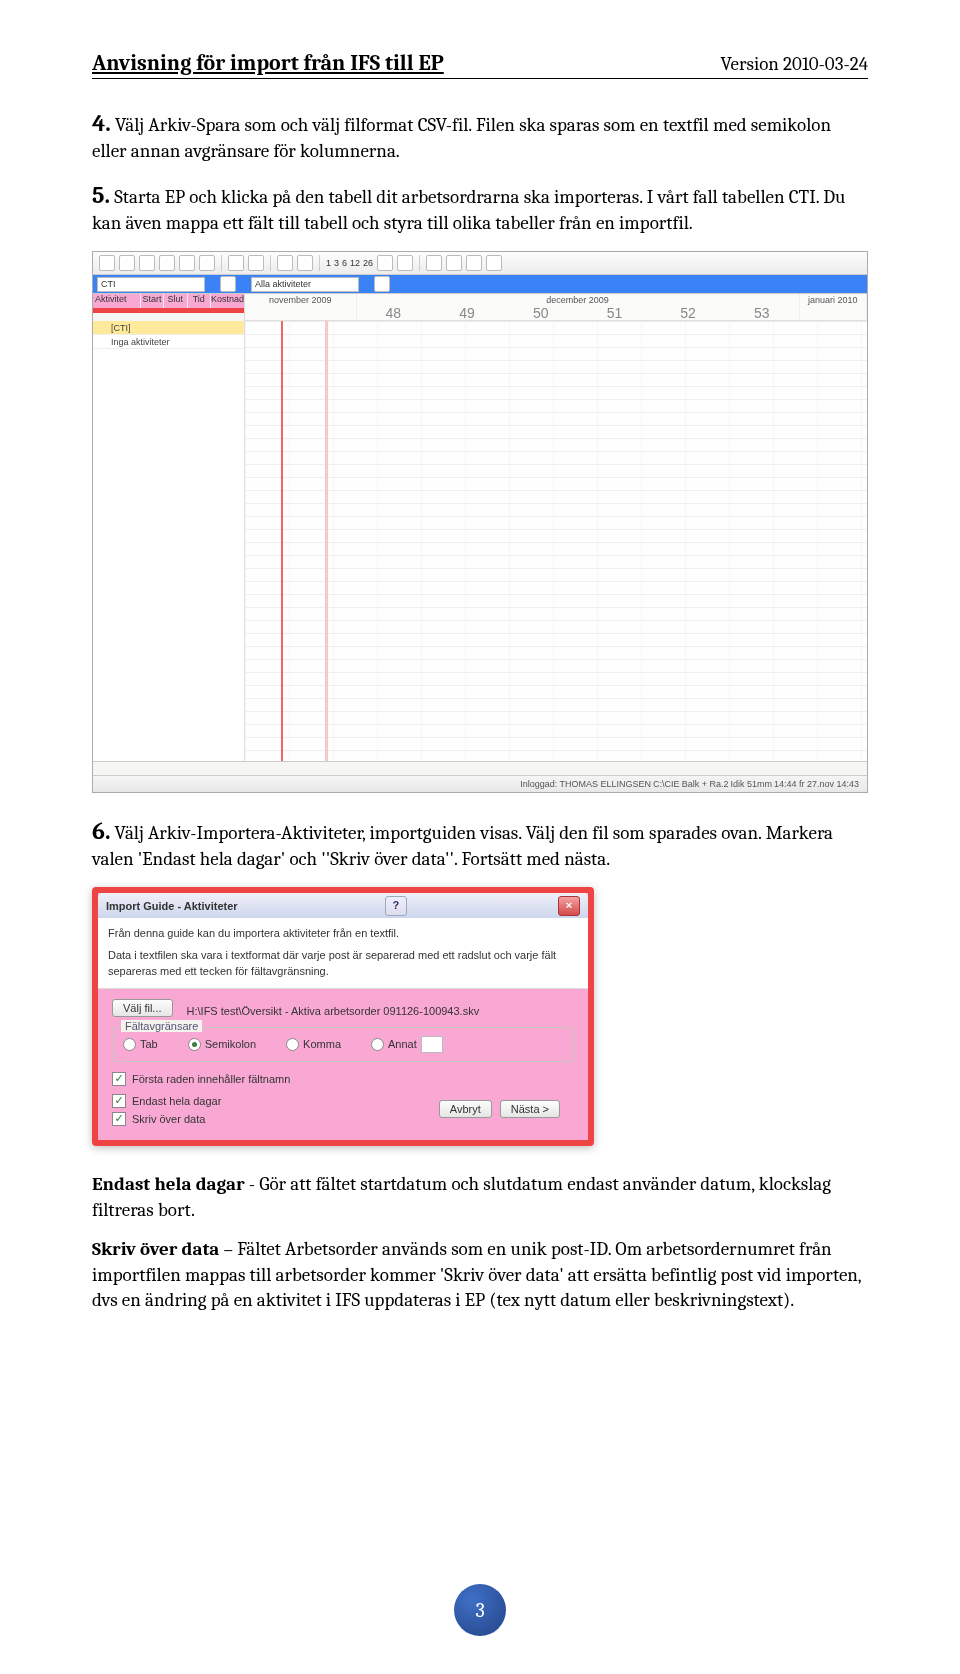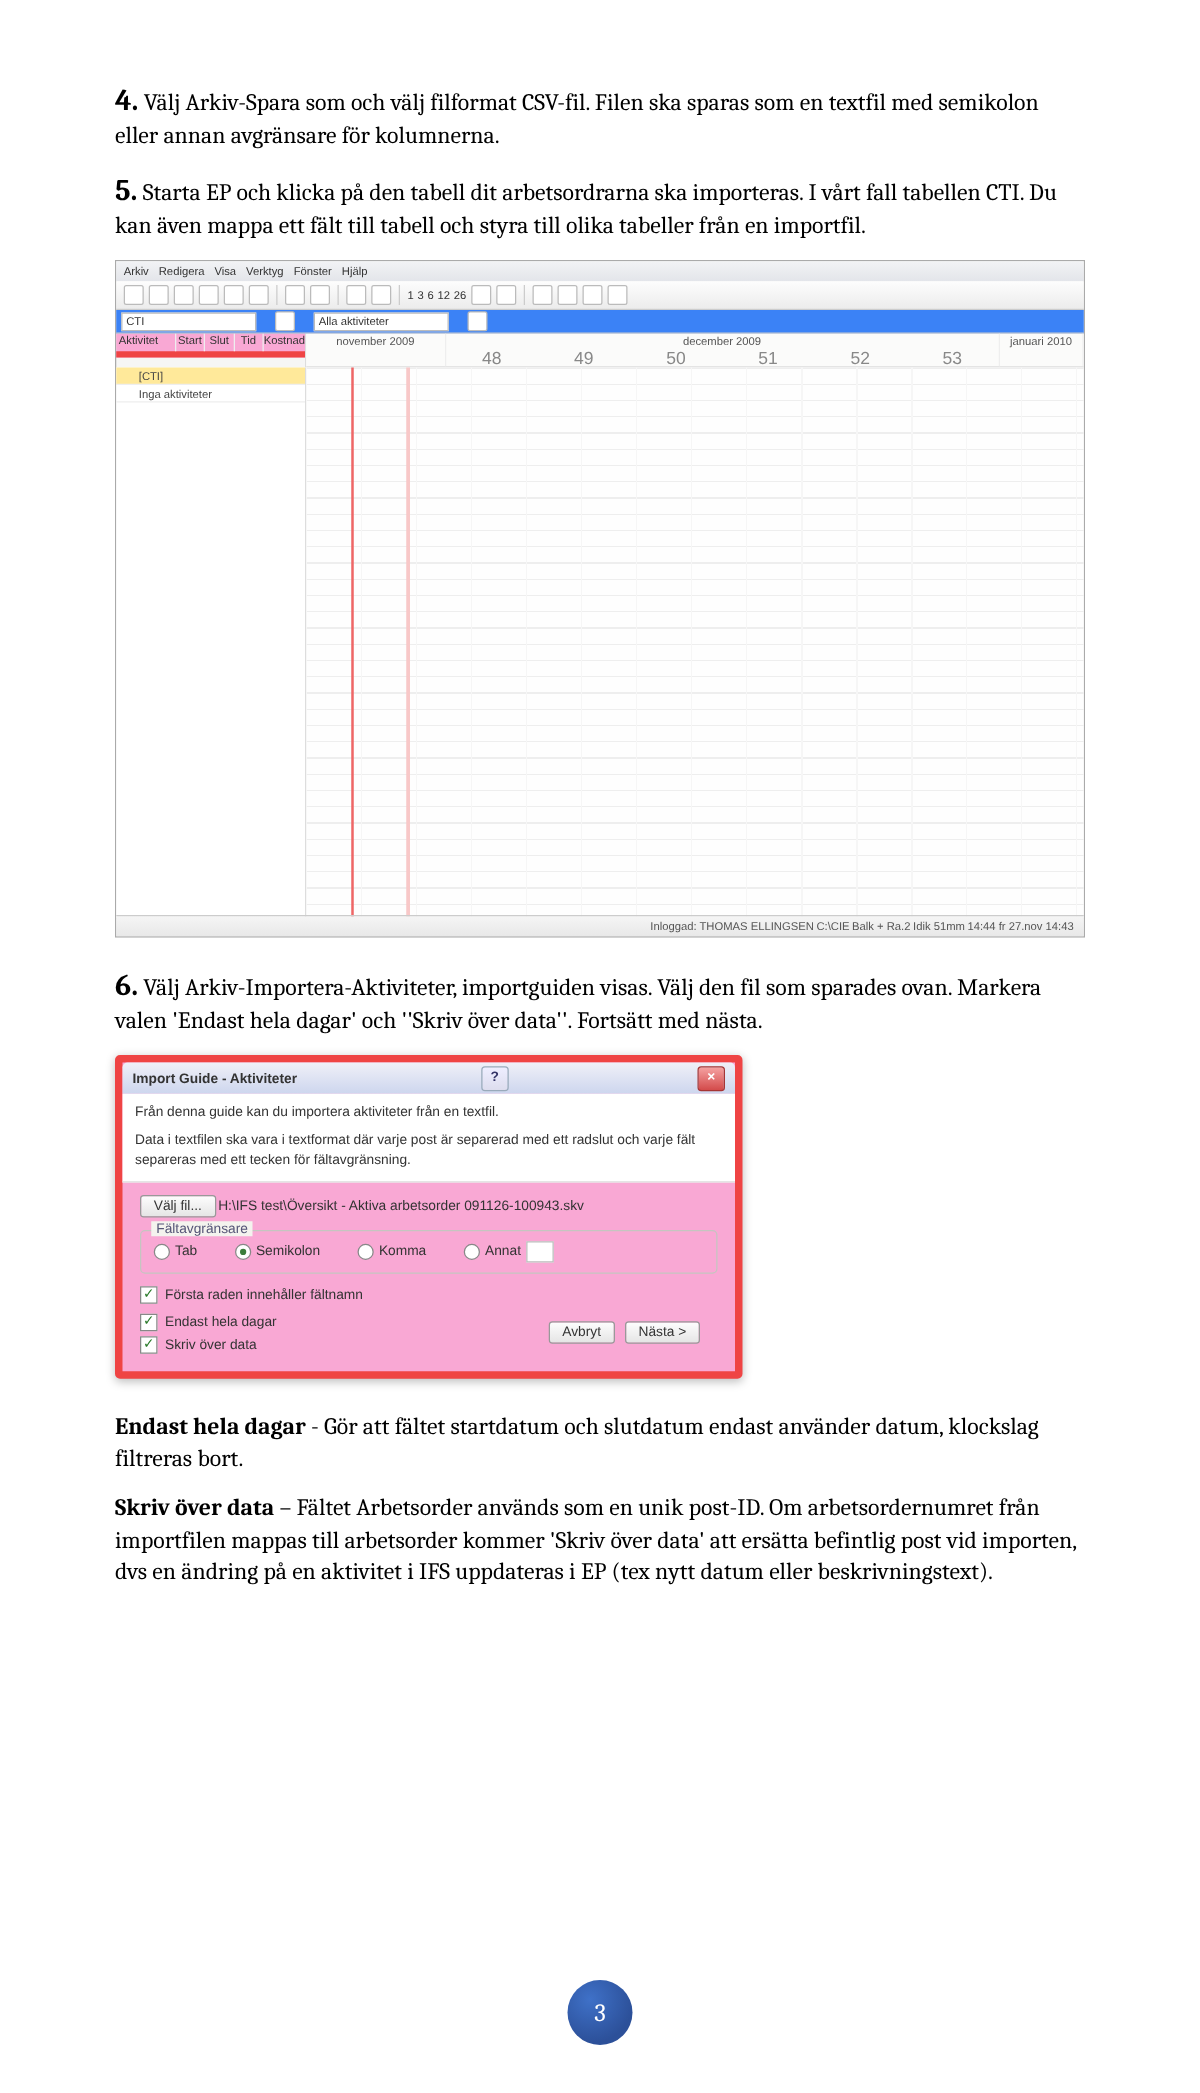--- a/index.html
+++ b/index.html
@@ -29,57 +29,53 @@
 .gantthdr{background:#fbfbfa;border-bottom:1px solid #ddd;height:26px;display:flex}
 .ghcol{border-right:1px solid #eee;flex:1;text-align:center;font-size:9px;color:#555;padding-top:1px}
 .ghweeks{display:flex;justify-content:space-around;font-size:14px;color:#888}
 .fbox{border:1px solid #bbb;background:#fff;height:13px;padding:0 3px;display:flex;align-items:center}
 .shot2{margin:6px 0 26px 0;width:490px;border:6px solid #ef4444;border-radius:4px;background:#f9a8d4;font-family:Tahoma,Arial,sans-serif;font-size:11px;color:#333;box-shadow:0 2px 8px rgba(0,0,0,.25)}
 .s2-tbar{background:linear-gradient(#f0f0f8,#cdd6ee);height:25px;border-radius:4px 4px 0 0;display:flex;align-items:center;padding:0 8px;font-weight:bold;color:#333}
 .s2-close{margin-left:auto;width:20px;height:18px;background:linear-gradient(#f5a1a1,#d34b4b);border:1px solid #a63535;border-radius:3px;color:#fff;text-align:center;line-height:16px;font-family:Arial;font-size:11px}
 .s2-help{width:20px;height:18px;background:linear-gradient(#eef,#dde);border:1px solid #9ab;border-radius:3px;margin-right:4px;text-align:center;line-height:16px;color:#336}
 .s2-intro{background:#fff;border-bottom:1px solid #ddd;padding:8px 10px;line-height:1.45}
 .s2-body{padding:10px 14px}
-.s2-file{display:flex;align-items:center;gap:2px;margin-bottom:10px}
+.s2-file{display:flex;align-items:flex-end;gap:14px;margin-bottom:10px}
 .btn{background:linear-gradient(#fdfdfd,#e5e5e5);border:1px solid #999;border-radius:3px;padding:2px 10px;font-size:11px}
 .gbox{border:1px solid #c5c5c0;border-radius:4px;margin:6px 0 10px 0;padding:8px 10px 8px 10px;position:relative}
 .glabel{position:absolute;top:-8px;left:8px;background:#f4f3ee;padding:0 4px;color:#557}
 .radios{display:flex;align-items:center;gap:30px}
 .radio{display:flex;align-items:center;gap:4px}
 .rcirc{width:11px;height:11px;border:1px solid #888;border-radius:50%;background:#fff;display:flex;align-items:center;justify-content:center}
 .rdot{width:5px;height:5px;border-radius:50%;background:#3b7d3b}
 .chk{display:flex;align-items:center;gap:6px;margin:4px 0}
 .cbox{width:12px;height:12px;border:1px solid #888;background:#fff;display:flex;align-items:center;justify-content:center}
 .cmark{color:#2a7a2a;font-size:11px;line-height:1}
 .txt{border:1px solid #bbb;background:#fff;height:15px;width:20px}
 .s2-ftr{display:flex;justify-content:center;gap:8px;padding:0 14px 12px 0}
 .pagenum{position:absolute;bottom:38px;left:50%;transform:translateX(-50%);width:52px;height:52px;border-radius:50%;background:radial-gradient(circle at 35% 30%,#3f71c8,#2c5099 70%);color:#fff;display:flex;align-items:center;justify-content:center;font-size:20px;font-family:Cambria,Georgia,serif}
 </style>
 </head>
 <body>
 
 <div class="page">
+  <div class="hdr">
+    <span class="hdr-title">Anvisning för import från IFS till EP</span>
+    <span class="hdr-ver">Version 2010-03-24</span>
+  </div>
 
   <p class="para">
     <span class="lead">4.</span><span> Välj Arkiv-Spara som och välj filformat CSV-fil. Filen ska sparas som en textfil med semikolon eller annan avgränsare för kolumnerna.</span>
   </p>
 
   <p class="para">
     <span class="lead">5.</span><span> Starta EP och klicka på den tabell dit arbetsordrarna ska importeras. I vårt fall tabellen CTI. Du kan även mappa ett fält till tabell och styra till olika tabeller från en importfil.</span>
   </p>
 
   <div class="shot1">
-    <div class="s1-menu">
-      <span>Arkiv</span>
-      <span>Redigera</span>
-      <span>Visa</span>
-      <span>Verktyg</span>
-      <span>Fönster</span>
-      <span>Hjälp</span>
-    </div>
     <div class="s1-toolbar">
       <span class="tbbtn"></span>
       <span class="tbbtn"></span>
       <span class="tbbtn"></span>
       <span class="tbbtn"></span>
       <span class="tbbtn"></span>
       <span class="tbbtn"></span>
       <span class="tbsep"></span>
       <span class="tbbtn"></span>
       <span class="tbbtn"></span>

